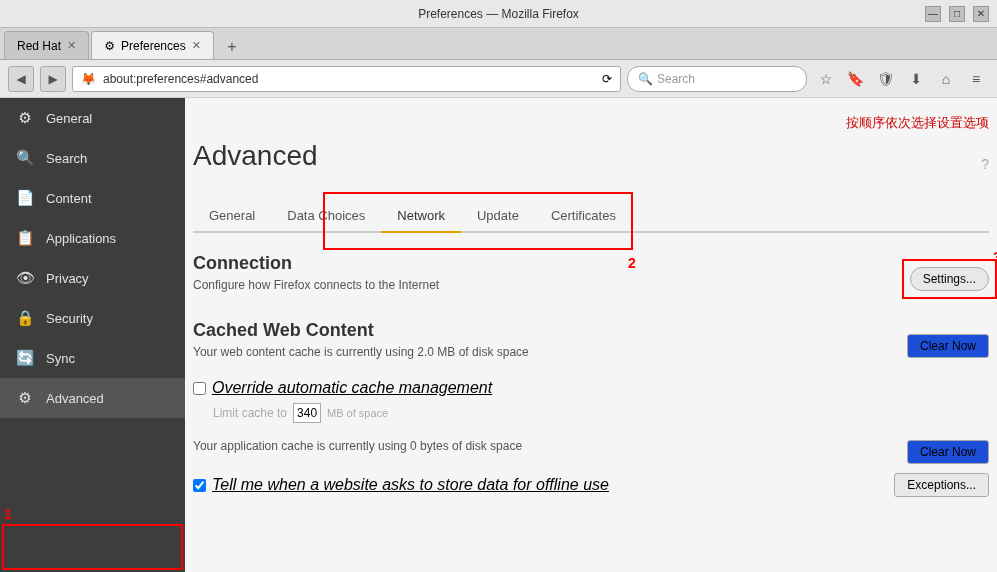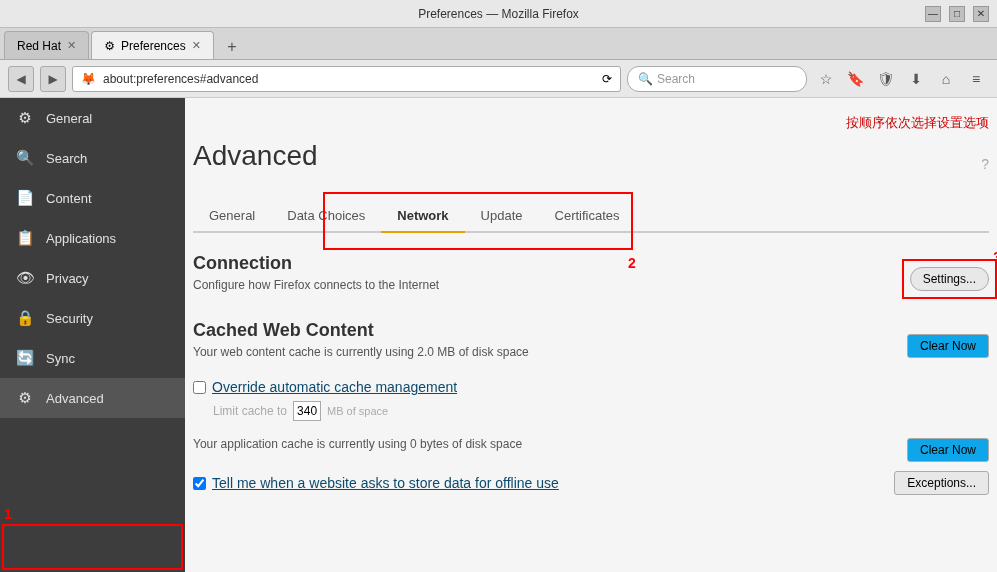--- a/index.html
+++ b/index.html
@@ -262,39 +262,40 @@
       border: 1px solid #aaa;
       background: #e8e8e8;
       border-radius: 12px;
       cursor: pointer;
       font-size: 12px;
       white-space: nowrap;
     }
     .btn-clear {
       padding: 4px 12px;
       border: 1px solid #aaa;
-      background: #0ea5e9;
+      background: #1d4ed8;
       border-radius: 3px;
       cursor: pointer;
       font-size: 12px;
       white-space: nowrap;
     }
     .btn-exceptions {
       padding: 4px 12px;
       border: 1px solid #aaa;
       background: #e8e8e8;
       border-radius: 3px;
       cursor: pointer;
       font-size: 12px;
       white-space: nowrap;
     }
     .checkbox-label {
-      font-size: 14px;
-      color: #0c4a6e;
+      font-size: 16px;
+      color: #000000;
       text-decoration: underline;
+      font-style: italic;
     }
 
     .cache-row {
       display: flex;
       align-items: center;
       gap: 6px;
       margin-bottom: 6px;
     }
     .cache-input {
       width: 28px;
@@ -420,21 +421,21 @@
 
     <div style="display:flex;align-items:center;justify-content:space-between;margin-bottom:12px;">
       <h1 class="page-title">Advanced</h1>
       <span class="help-icon" style="float:none;">?</span>
     </div>
 
     <div style="position:relative; margin-bottom:20px;">
       <div class="pref-tabs" style="border-bottom:2px solid #ccc; margin-bottom:0;">
         <button class="pref-tab">General</button>
         <button class="pref-tab">Data Choices</button>
-        <button class="pref-tab active" style="color:#333;font-weight:bold;position:relative;text-align:right;">Network</button>
+        <button class="pref-tab active" style="color:#333;font-weight:normal;position:relative;text-align:right;">Network</button>
         <button class="pref-tab">Update</button>
         <button class="pref-tab">Certificates</button>
       </div>
 
       <div style="position:absolute;border:2px solid red;top:-8px;left:130px;width:310px;height:58px;pointer-events:none;"></div>
       <div style="position:absolute;top:55px;left:435px;color:red;font-weight:bold;font-size:14px;">2</div>
     </div>
 
     <div class="section-block">
       <div class="section-row" style="position:relative;">

